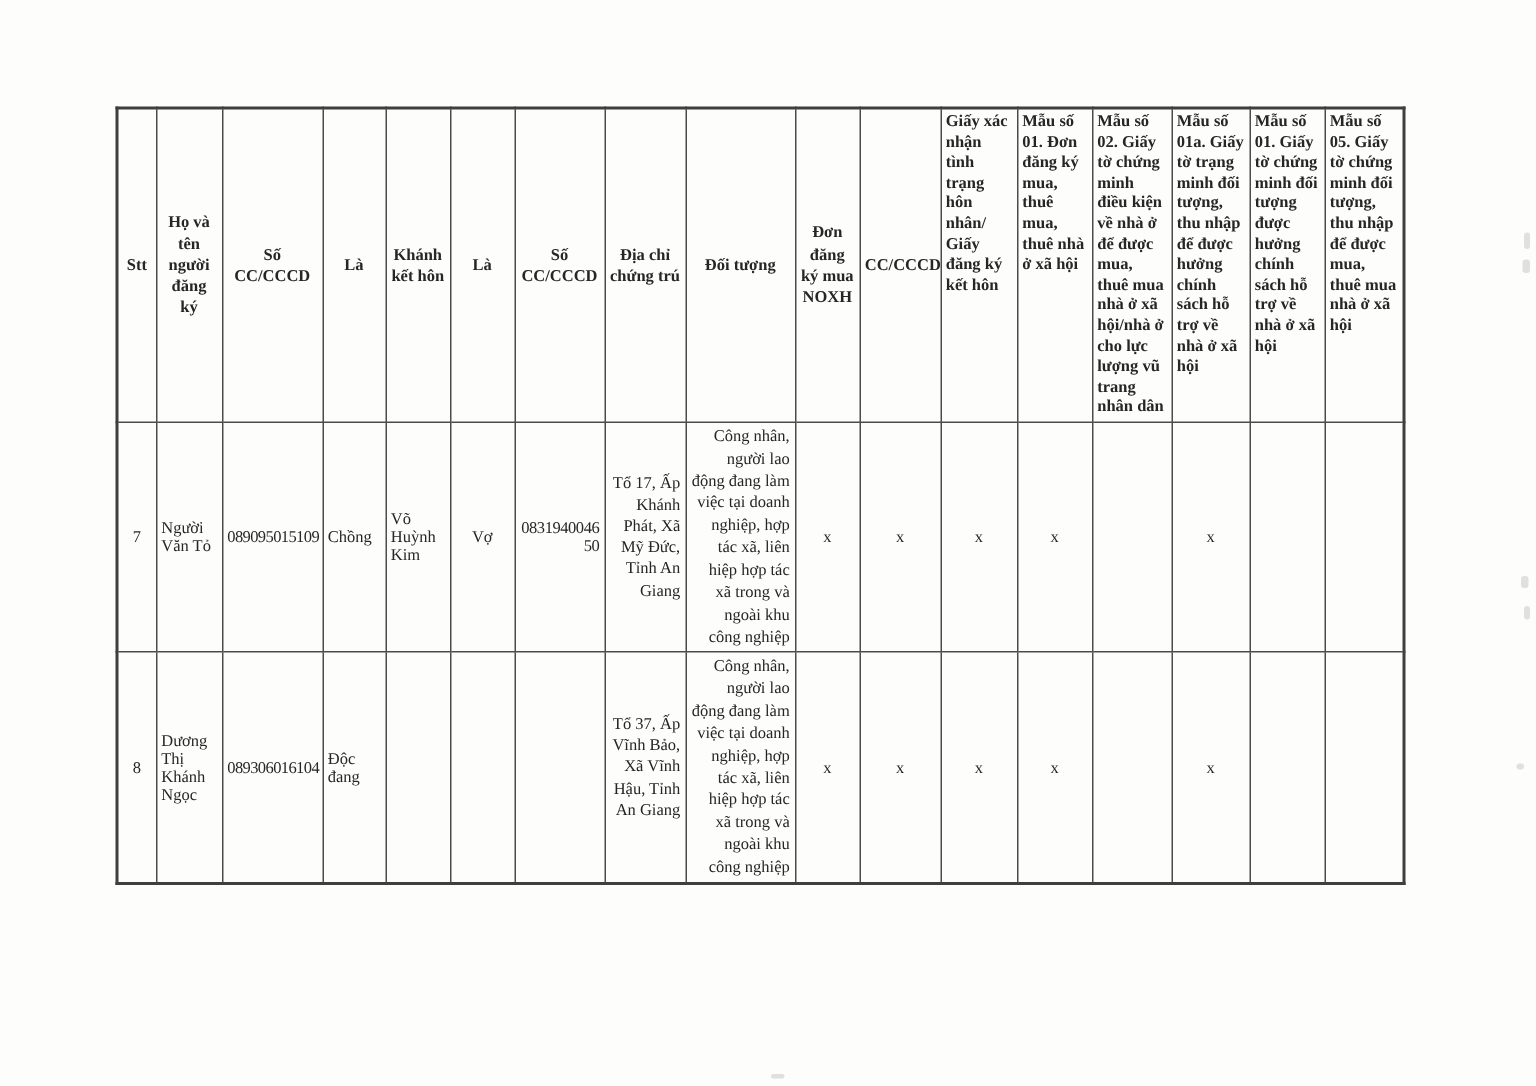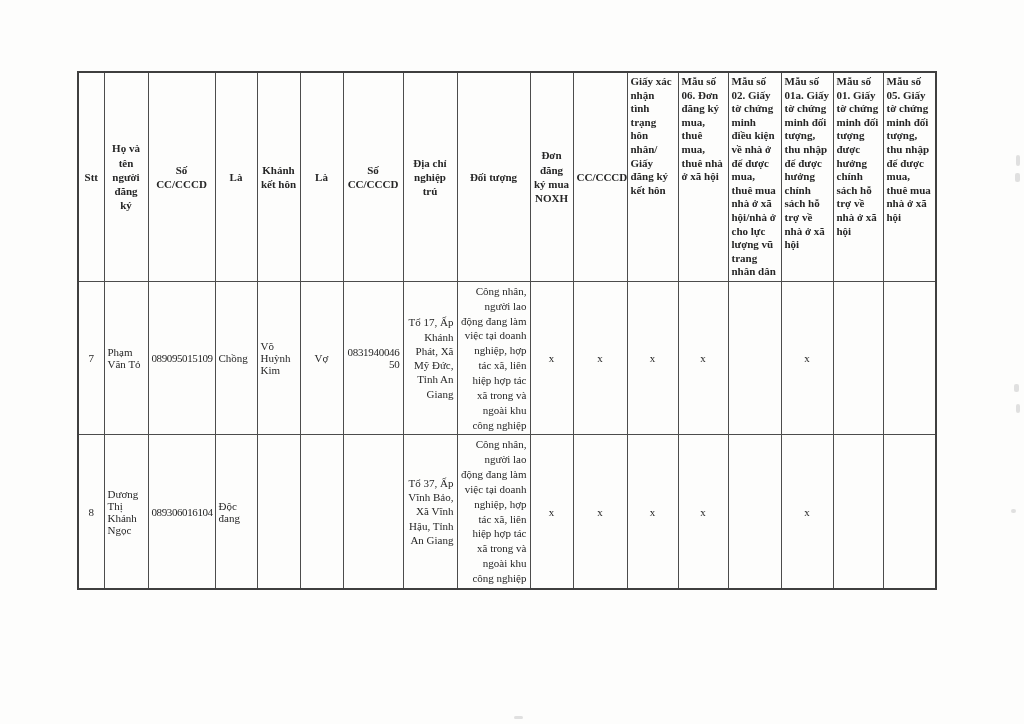--- a/index.html
+++ b/index.html
@@ -117,35 +117,35 @@
 
     <tbody>
         <tr class="hdr">
       <th class="hm">Stt</th>
       <th class="hm">Họ và tên người đăng ký</th>
       <th class="hm">Số CC/CCCD</th>
       <th class="hm">Là</th>
       <th class="hm">Khánh kết hôn</th>
       <th class="hm">Là</th>
       <th class="hm">Số CC/CCCD</th>
-      <th class="hm">Địa chỉ nghiệp trú</th>
+      <th class="hm">Địa chỉ chứng trú</th>
       <th class="hm">Đối tượng</th>
       <th class="hm">Đơn đăng ký mua NOXH</th>
       <th class="hm">CC/CCCD</th>
       <th class="ht">Giấy xác nhận tình trạng hôn nhân/ Giấy đăng ký kết hôn</th>
-      <th class="ht">Mẫu số 06. Đơn đăng ký mua, thuê mua, thuê nhà ở xã hội</th>
+      <th class="ht">Mẫu số 01. Đơn đăng ký mua, thuê mua, thuê nhà ở xã hội</th>
       <th class="ht">Mẫu số 02. Giấy tờ chứng minh điều kiện về nhà ở để được mua, thuê mua nhà ở xã hội/nhà ở cho lực lượng vũ trang nhân dân</th>
-      <th class="ht">Mẫu số 01a. Giấy tờ chứng minh đối tượng, thu nhập để được hưởng chính sách hỗ trợ về nhà ở xã hội</th>
+      <th class="ht">Mẫu số 01a. Giấy tờ trạng minh đối tượng, thu nhập để được hưởng chính sách hỗ trợ về nhà ở xã hội</th>
       <th class="ht">Mẫu số 01. Giấy tờ chứng minh đối tượng được hưởng chính sách hỗ trợ về nhà ở xã hội</th>
       <th class="ht">Mẫu số 05. Giấy tờ chứng minh đối tượng, thu nhập để được mua, thuê mua nhà ở xã hội</th>
     </tr>
 
     <tr class="row7">
       <td class="c">7</td>
-      <td class="l">Phạm Văn Tỏ</td>
+      <td class="l">Người Văn Tỏ</td>
       <td class="num">089095015109</td>
       <td class="l role">Chồng</td>
       <td class="l">Võ Huỳnh Kim</td>
       <td class="c">Vợ</td>
       <td class="numwrap">083194004650</td>
       <td class="l addr">Tổ 17, Ấp Khánh Phát, Xã Mỹ Đức, Tỉnh An Giang</td>
       <td class="obj">Công nhân, người lao động đang làm việc tại doanh nghiệp, hợp tác xã, liên hiệp hợp tác xã trong và ngoài khu công nghiệp</td>
       <td class="mark">x</td>
       <td class="mark">x</td>
       <td class="mark">x</td>

